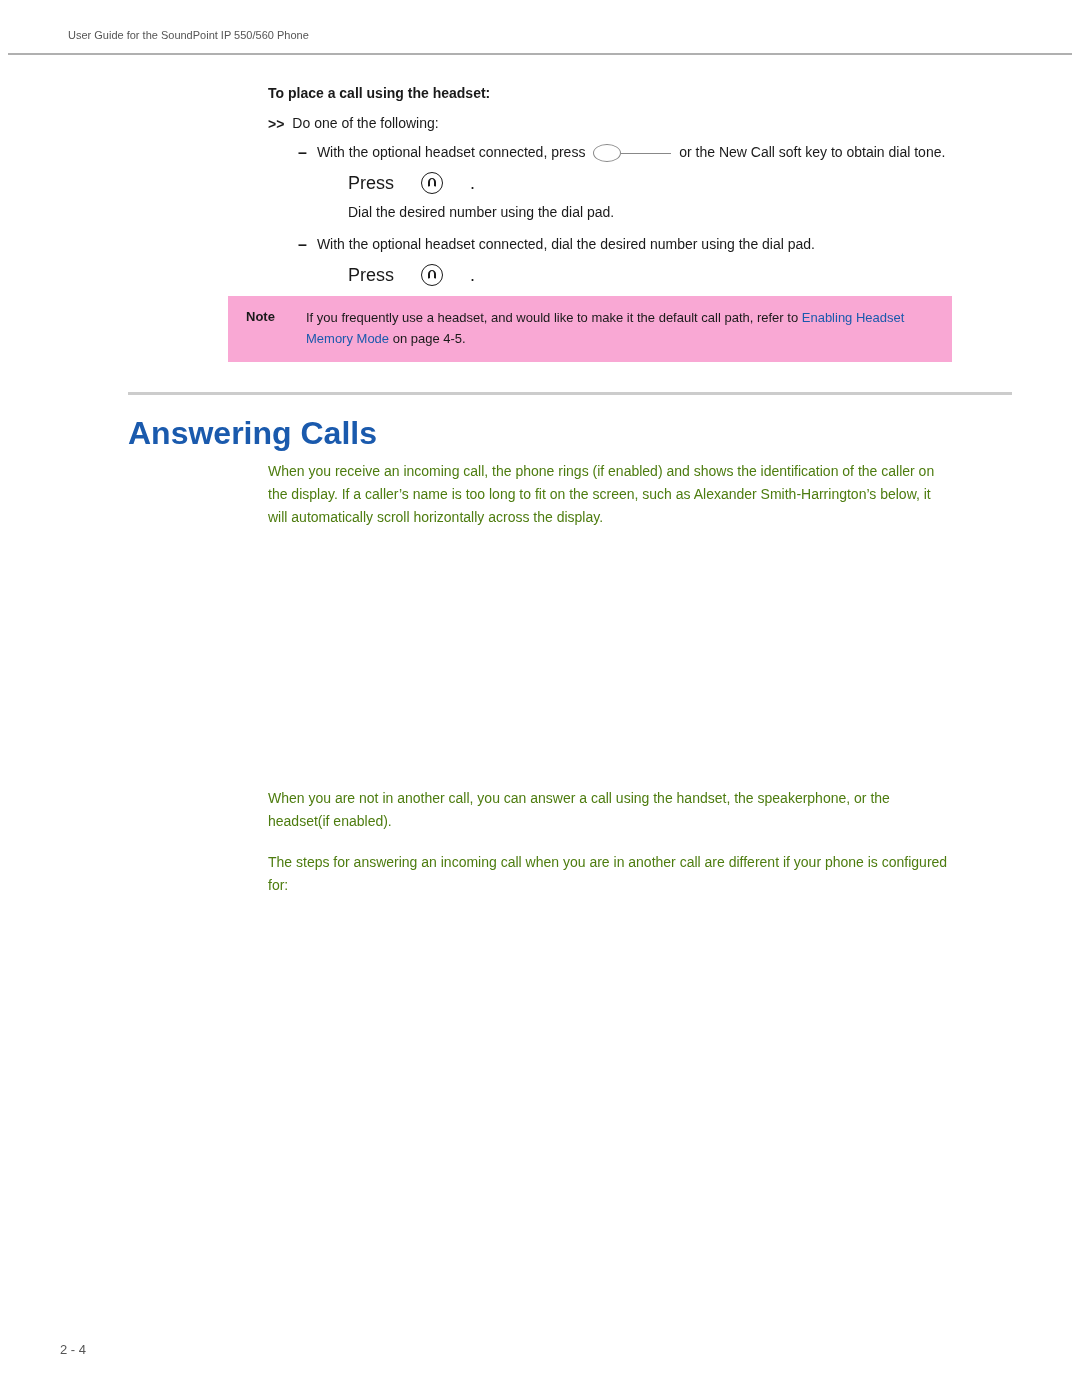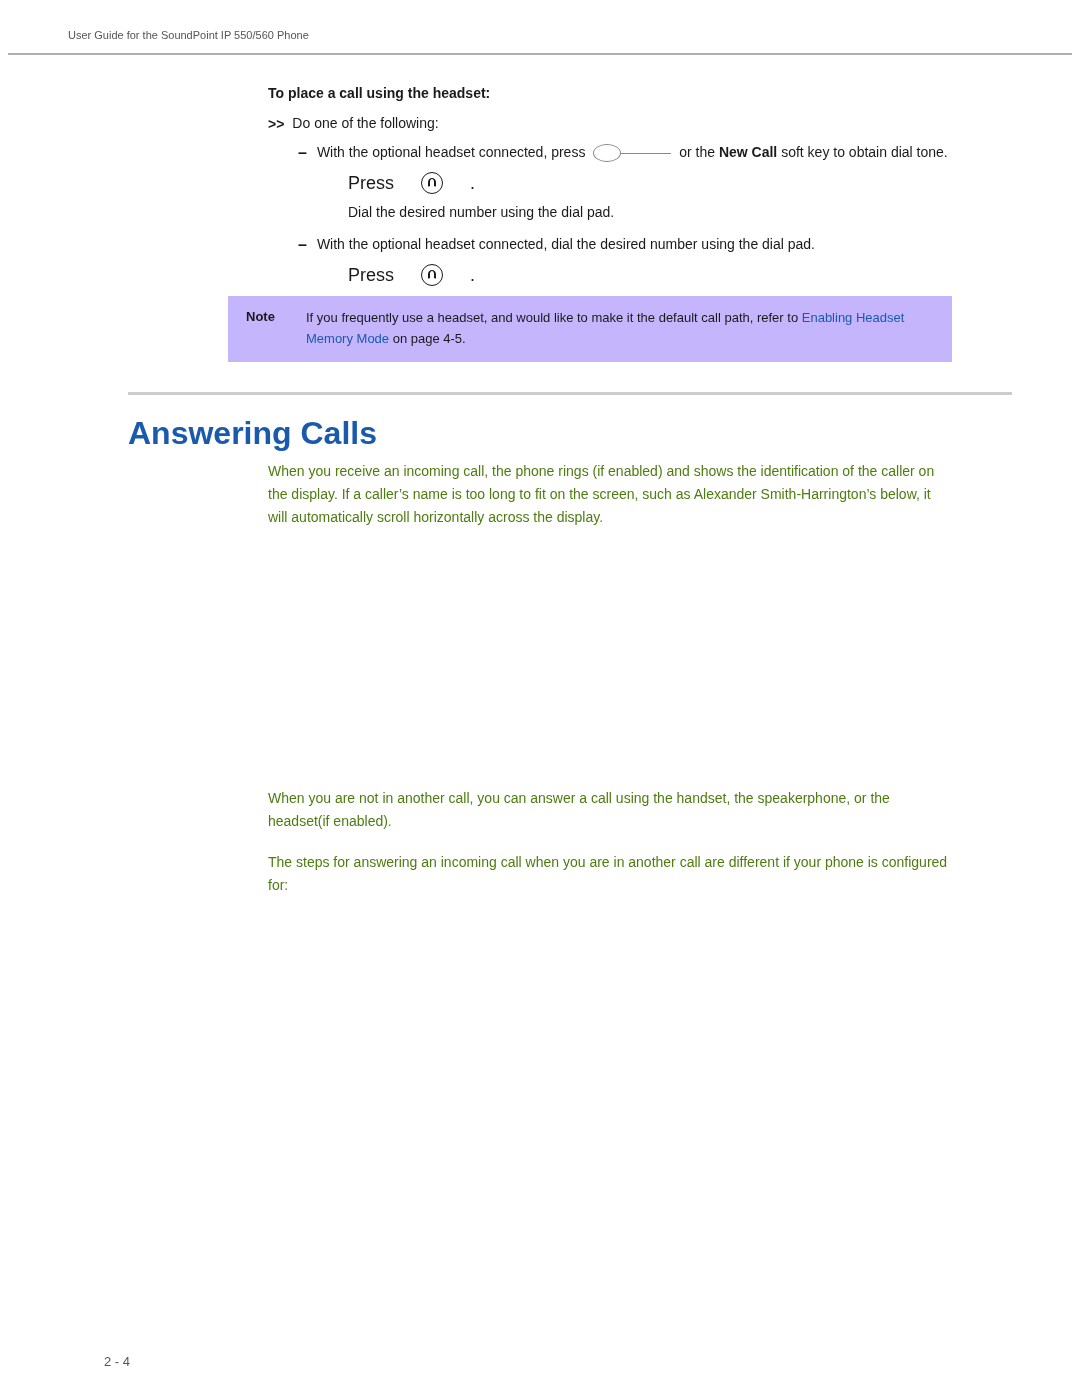--- a/index.html
+++ b/index.html
@@ -146,21 +146,21 @@
 
     .headset-cord-line {
       width: 50px;
       height: 1.5px;
       background: #888;
       display: inline-block;
     }
 
     
     .note-box {
-      background: #c4b5fd;
+      background: #f9a8d4;
       margin-left: 160px;
       margin-right: 60px;
       margin-bottom: 30px;
       padding: 12px 18px;
       display: flex;
       align-items: flex-start;
       gap: 20px;
     }
 
     .note-label {
@@ -204,30 +204,29 @@
       margin-bottom: 18px;
       font-family: Arial, sans-serif;
       font-size: 14px;
       line-height: 1.65;
       color: #4d7c0f;
     }
 
     
     .page-number {
       position: absolute;
-      bottom: 28px;
+      bottom: 40px;
       left: 60px;
       font-family: Arial, sans-serif;
       font-size: 13px;
       color: #555;
-      margin-left: 44px;
     }
 
     .new-call-bold {
-      font-weight: bold;
+      font-weight: normal;
     }
 
     
     .image-placeholder {
       margin-left: 200px;
       margin-right: 60px;
       height: 220px;
       margin-bottom: 20px;
       
     }

